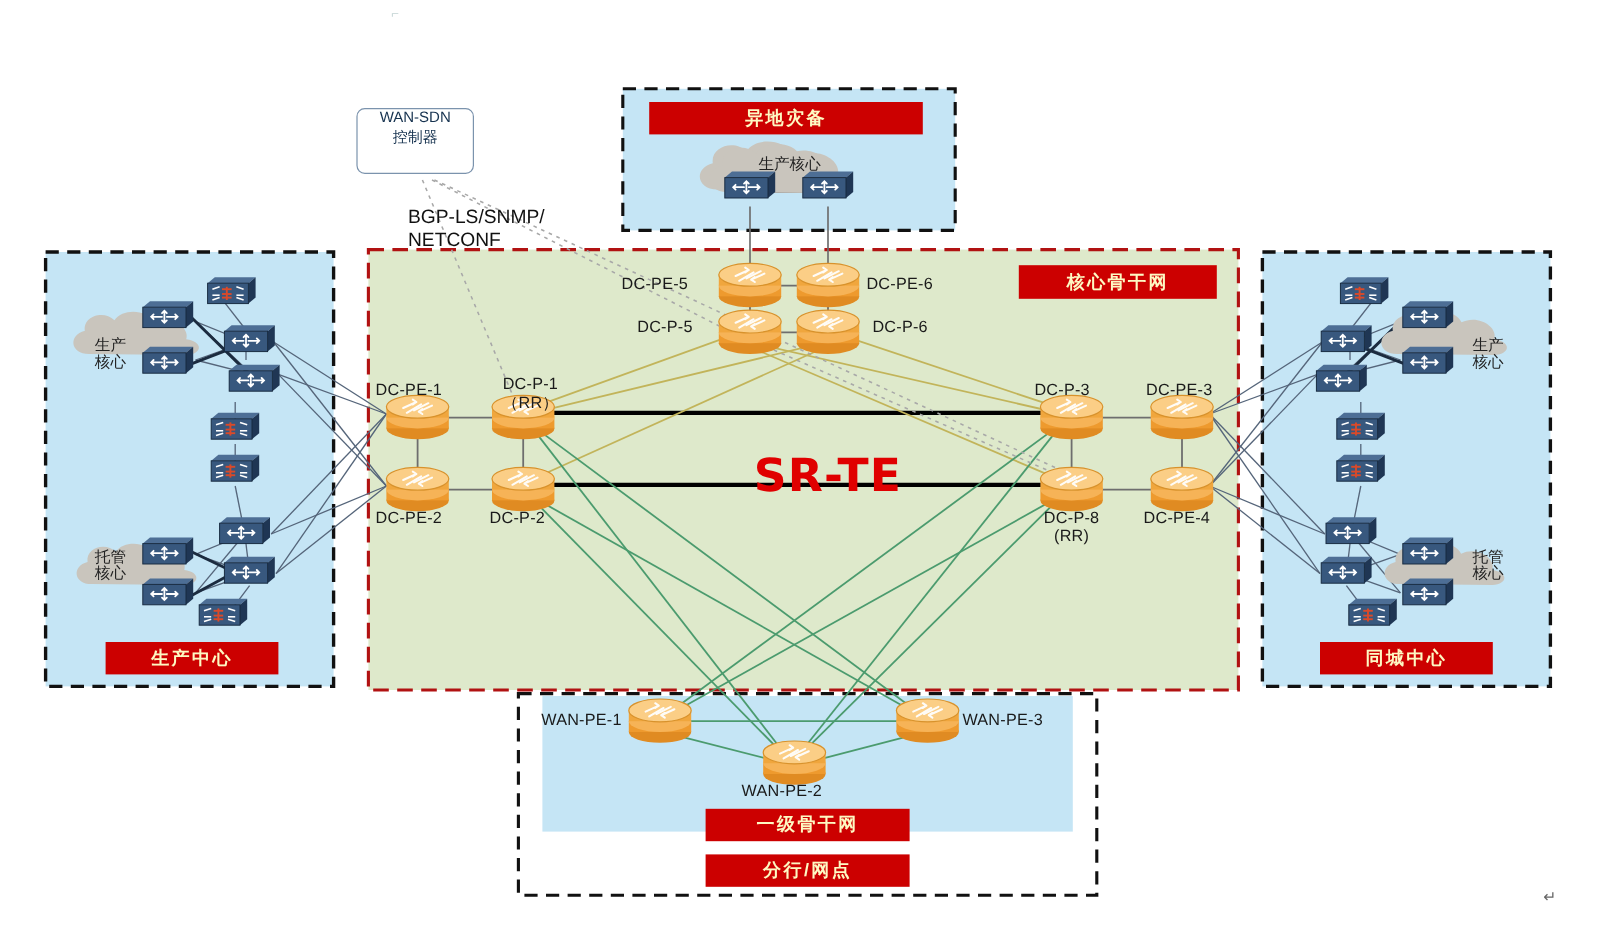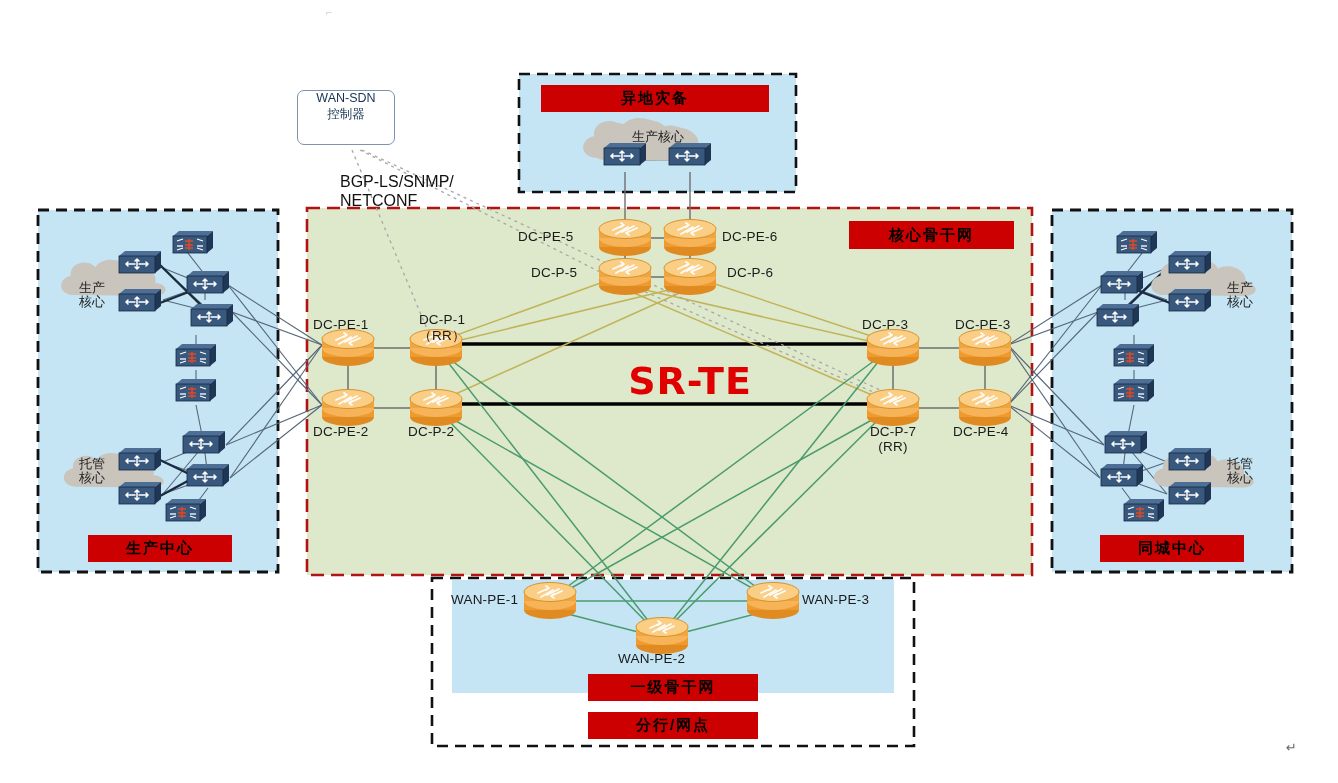--- a/index.html
+++ b/index.html
@@ -1,29 +1,29 @@
 <!DOCTYPE html>
 <html><head>
 <meta charset="utf-8">
 <style>
   html,body{margin:0;padding:0;background:#ffffff;}
   body{width:1338px;height:783px;font-family:"Liberation Sans","DejaVu Sans",sans-serif;overflow:hidden;}
   #stage{position:relative;width:1338px;height:783px;background:#fff;}
   svg.layer{position:absolute;left:0;top:0;width:1338px;height:783px;}
   .lbl{position:absolute;font-size:13.5px;color:#1a1a1a;white-space:nowrap;letter-spacing:.2px;}
   .lbl.ctr{text-align:center;}
-  .banner{position:absolute;background:#CC0000;color:#000000;font-weight:bold;font-size:15px;
+  .banner{position:absolute;background:#CC0000;color:#fef9c3;font-weight:bold;font-size:15px;
           display:flex;align-items:center;justify-content:center;letter-spacing:2px;}
   .cloudtxt{position:absolute;font-size:13px;color:#222;line-height:1.05;text-align:center;font-weight:500;}
   .sdnbox{position:absolute;border:1.6px solid #7b93ad;border-radius:7px;background:#fff;
           display:flex;flex-direction:column;align-items:center;
           font-size:12.5px;color:#1b3category;color:#16324f;line-height:1.25;}
   .sdnlbl{position:absolute;font-size:16px;color:#111;line-height:1.2;}
   .srte{position:absolute;color:#E00000;font-weight:bold;letter-spacing:1px;text-align:center;
-        font-family:"DejaVu Sans","Liberation Sans",sans-serif;}
+        font-family:"DejaVu Sans","Liberation Sans",sans-serif;margin-top:15px;}
   .pilcrow{position:absolute;color:#666;font-size:13px;}
   .artifact{position:absolute;color:#8aa;font-size:11px;opacity:.5;}
 </style>
 </head>
 <body>
 
 <div id="stage">
 
   <svg class="layer" viewBox="0 0 1338 783">
     <defs>
@@ -423,21 +423,21 @@
   <div class="lbl" style="left:313px;top:424px;">DC-PE-2</div>
   <div class="lbl ctr" style="left:404px;top:312px;width:76px;">
     <div>DC-P-1</div>
     <div>（RR）</div>
   </div>
   <div class="lbl" style="left:408px;top:424px;">DC-P-2</div>
 
   <div class="lbl" style="left:862px;top:317px;">DC-P-3</div>
   <div class="lbl" style="left:955px;top:317px;">DC-PE-3</div>
   <div class="lbl ctr" style="left:855px;top:424px;width:76px;">
-    <div>DC-P-7</div>
+    <div>DC-P-8</div>
     <div>(RR)</div>
   </div>
   <div class="lbl" style="left:953px;top:424px;">DC-PE-4</div>
 
   <div class="lbl" style="left:451px;top:592px;">WAN-PE-1</div>
   <div class="lbl" style="left:802px;top:592px;">WAN-PE-3</div>
   <div class="lbl" style="left:618px;top:651px;">WAN-PE-2</div>
 
   <div class="srte" style="left:560px;top:359px;width:260px;font-size:38px;">SR-TE</div>
 

